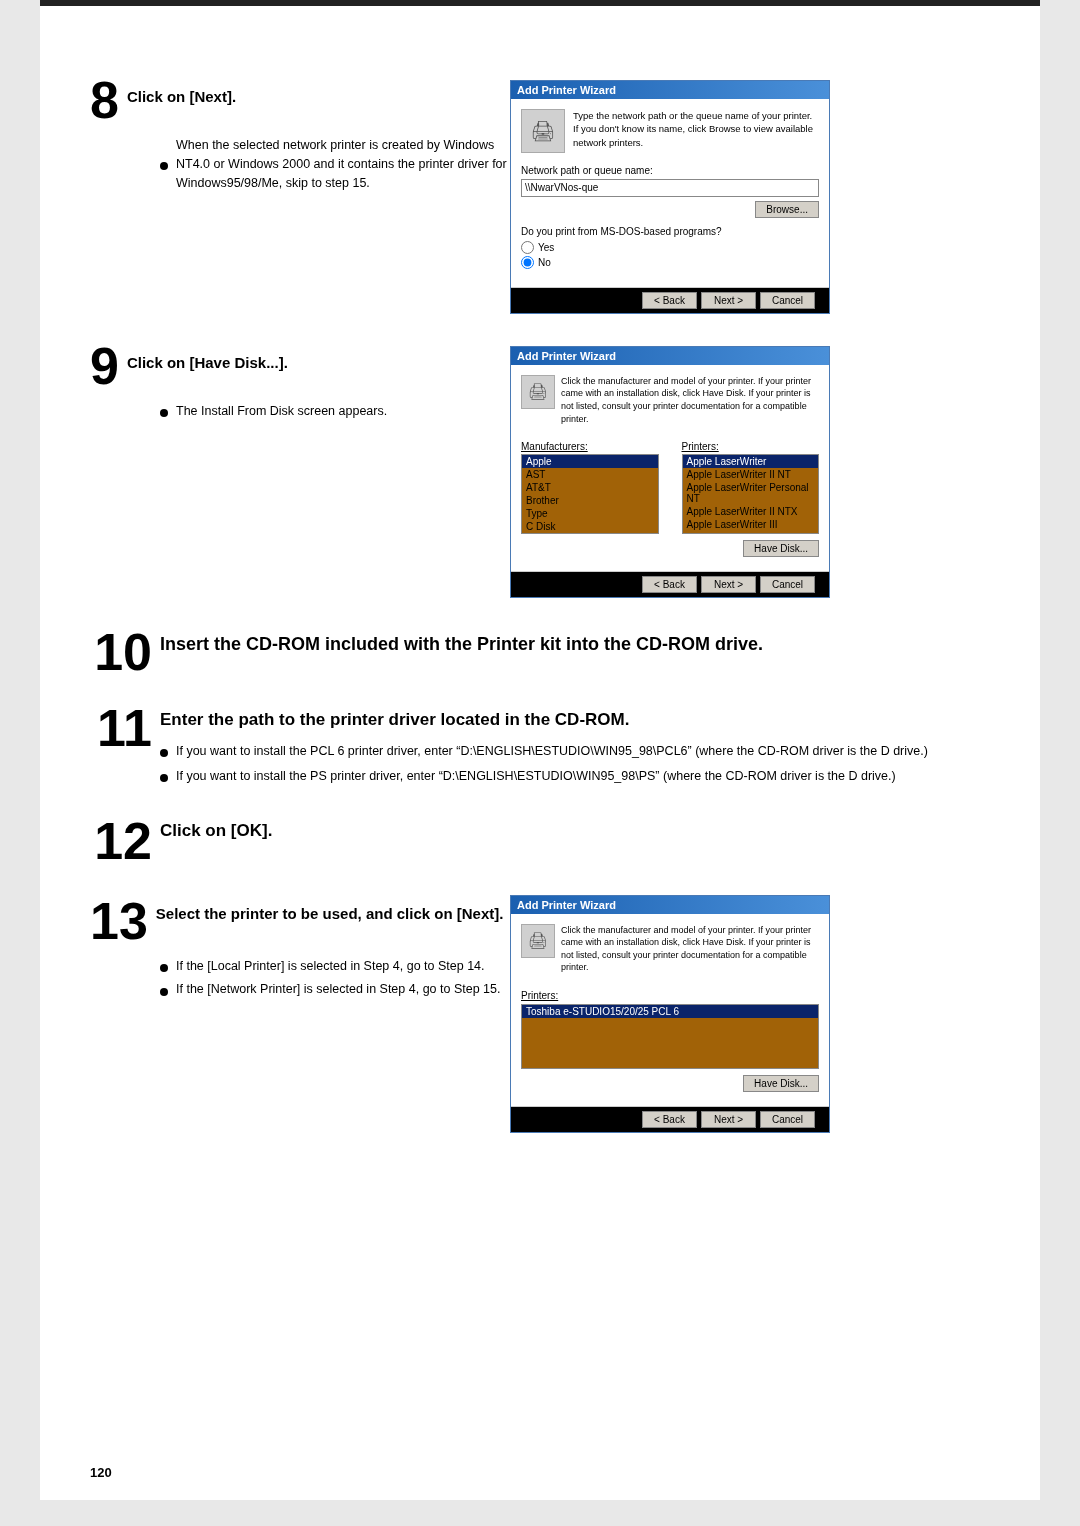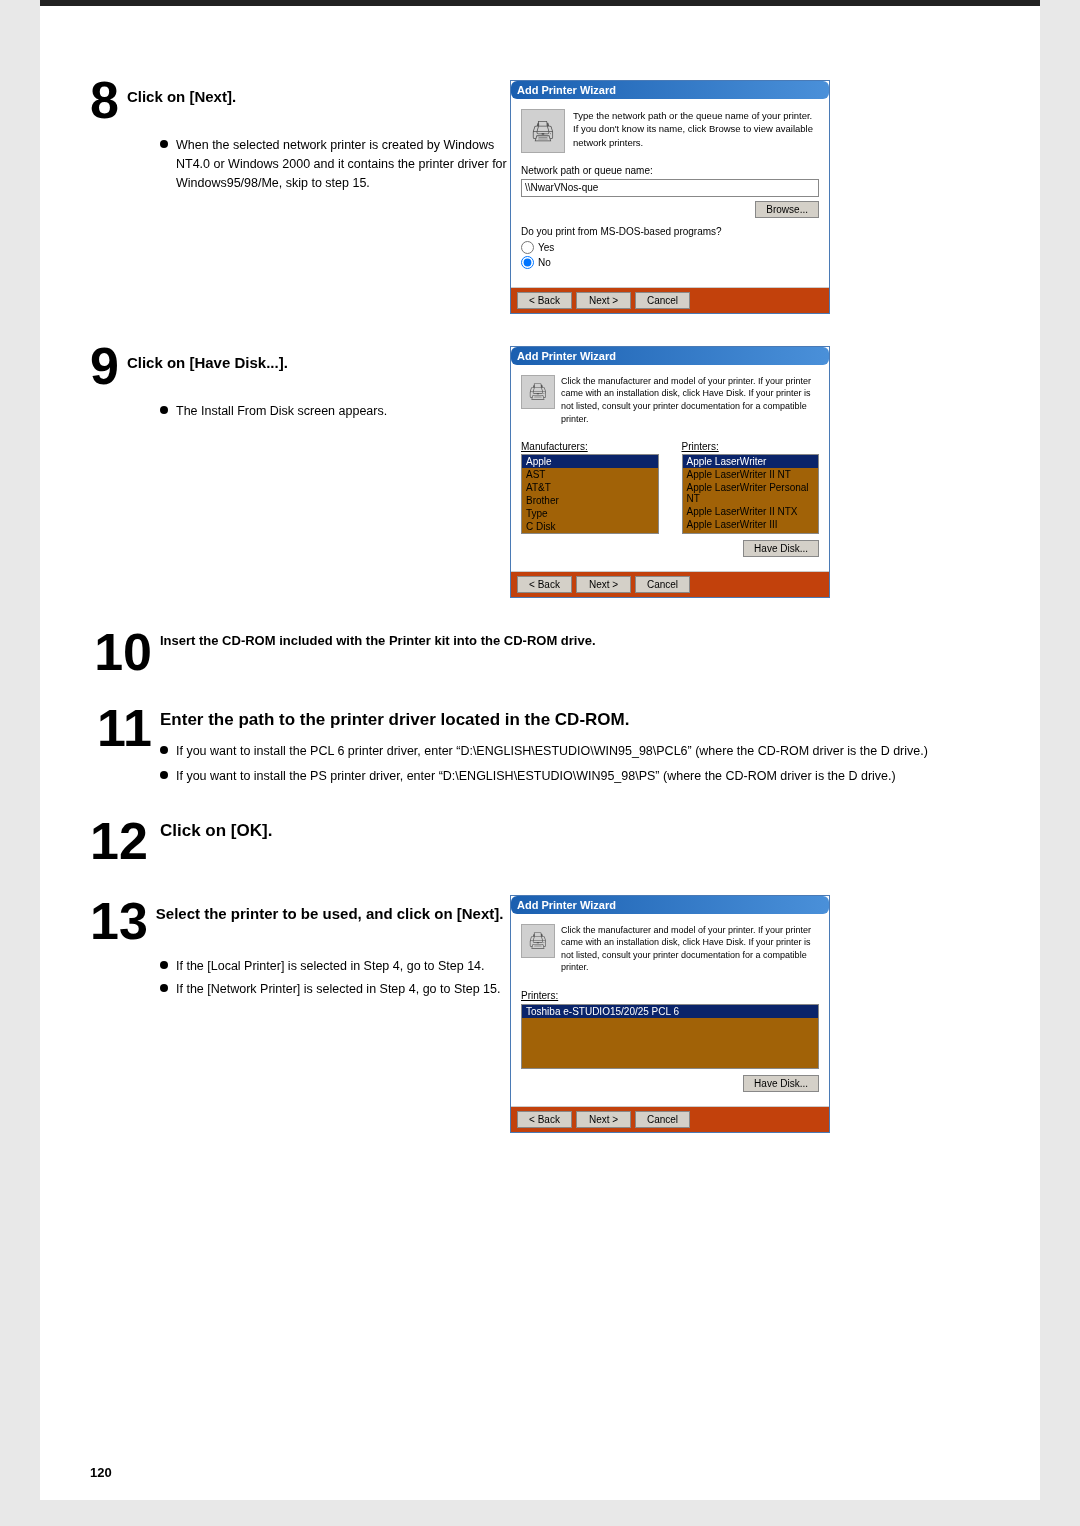--- a/index.html
+++ b/index.html
@@ -30,21 +30,21 @@
     .step-number {
       font-size: 48px;
       font-weight: bold;
       line-height: 1;
       margin-right: 10px;
       float: left;
       margin-top: -6px;
     }
     .bullet-item {
       display: flex;
-      align-items: flex-start;
+      align-items: center;
       margin-bottom: 5px;
       font-size: 12.5px;
       line-height: 1.5;
     }
     .bullet {
       width: 8px;
       height: 8px;
       border-radius: 50%;
       background: #000;
       flex-shrink: 0;
@@ -57,21 +57,20 @@
       background: #fff;
       width: 320px;
       font-size: 10px;
     }
     .wizard-titlebar {
       background: linear-gradient(to right, #1a5fb0, #4a90d9);
       color: white;
       font-size: 11px;
       font-weight: bold;
       padding: 3px 6px;
-      border-radius: 6px;
     }
     .wizard-body {
       padding: 10px;
     }
     .wizard-body p {
       font-size: 10px;
       line-height: 1.4;
       margin-bottom: 8px;
       color: #000;
     }
@@ -122,24 +121,25 @@
       display: flex;
       align-items: center;
       margin-bottom: 2px;
       font-size: 10px;
     }
     .wizard-radio-row input[type=radio] {
       margin-right: 4px;
     }
     .wizard-footer {
       display: flex;
+      justify-content: flex-end;
       gap: 4px;
-      padding: 4px 6px;
+      padding: 4px 14px;
       border-top: 1px solid #ccc;
-      background: #c2410c;
+      background: #000000;
     }
     .list-box {
       border: 1px solid #888;
       height: 80px;
       overflow-y: auto;
       font-size: 10px;
       background: #a16207;
     }
     .list-box-item {
       padding: 1px 4px;
@@ -331,21 +331,21 @@
         </div>
       </div>
     </div>
   </div>
 
   <div class="step-inline" style="margin-bottom:24px;">
     <div style="font-size:52px; font-weight:bold; margin-right:8px; line-height:1; flex-shrink:0; width:62px; text-align:right;">
       <span>10</span>
     </div>
     <div class="step-body">
-      <div style="font-size:13px; font-weight:bold; line-height:1.4; margin-top:6px;">Insert the CD-ROM included with the Printer kit into the CD-ROM drive.</div>
+      <div style="font-size:18px; font-weight:bold; line-height:1.4; margin-top:6px;">Insert the CD-ROM included with the Printer kit into the CD-ROM drive.</div>
     </div>
   </div>
 
   <div class="step-inline" style="margin-bottom:24px;">
     <div style="font-size:52px; font-weight:bold; margin-right:8px; line-height:1; flex-shrink:0; width:62px; text-align:right;">
       <span>11</span>
     </div>
     <div class="step-body">
       <div style="font-size:17px; font-weight:bold; line-height:1.4; margin-bottom:10px; margin-top:6px;">Enter the path to the printer driver located in the CD-ROM.</div>
       <div class="bullet-item">
@@ -353,21 +353,21 @@
         <span style="font-size:12.5px; line-height:1.5;">If you want to install the PCL 6 printer driver, enter “D:\ENGLISH\ESTUDIO\WIN95_98\PCL6” (where the CD-ROM driver is the D drive.)</span>
       </div>
       <div class="bullet-item" style="margin-top:6px;">
         <div class="bullet"></div>
         <span style="font-size:12.5px; line-height:1.5;">If you want to install the PS printer driver, enter “D:\ENGLISH\ESTUDIO\WIN95_98\PS” (where the CD-ROM driver is the D drive.)</span>
       </div>
     </div>
   </div>
 
   <div class="step-inline" style="margin-bottom:28px;">
-    <div style="font-size:52px; font-weight:bold; margin-right:8px; line-height:1; flex-shrink:0; width:62px; ">
+    <div style="font-size:52px; font-weight:bold; margin-right:8px; line-height:1; flex-shrink:0; width:62px; text-align:right;">
       <span>12</span>
     </div>
     <div class="step-body">
       <div style="font-size:17px; font-weight:bold; margin-top:6px;">Click on [OK].</div>
     </div>
   </div>
 
   <div style="display:flex;">
     <div style="width:420px; flex-shrink:0;">
       <div style="display:flex; align-items:flex-start; margin-bottom:10px;">

